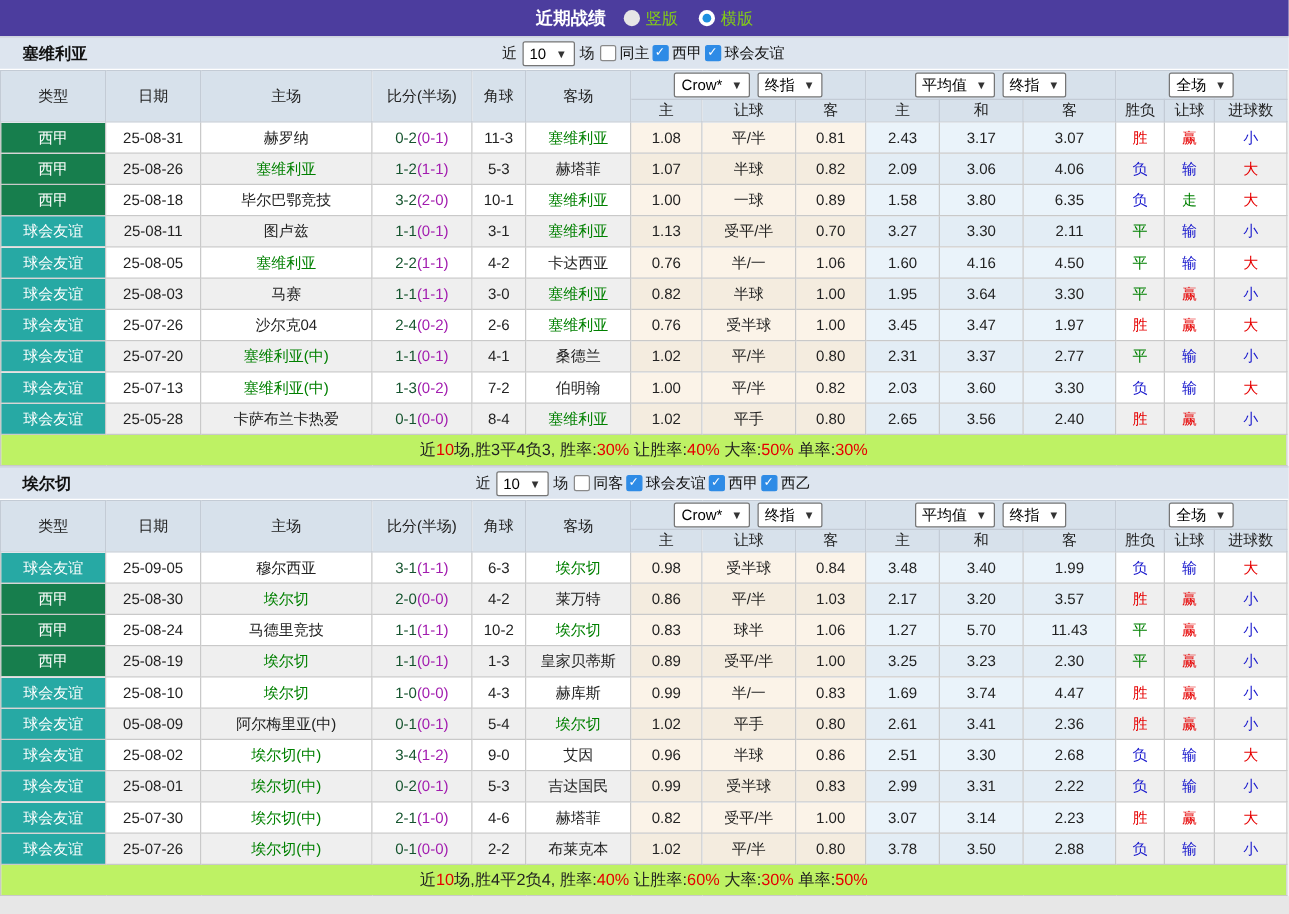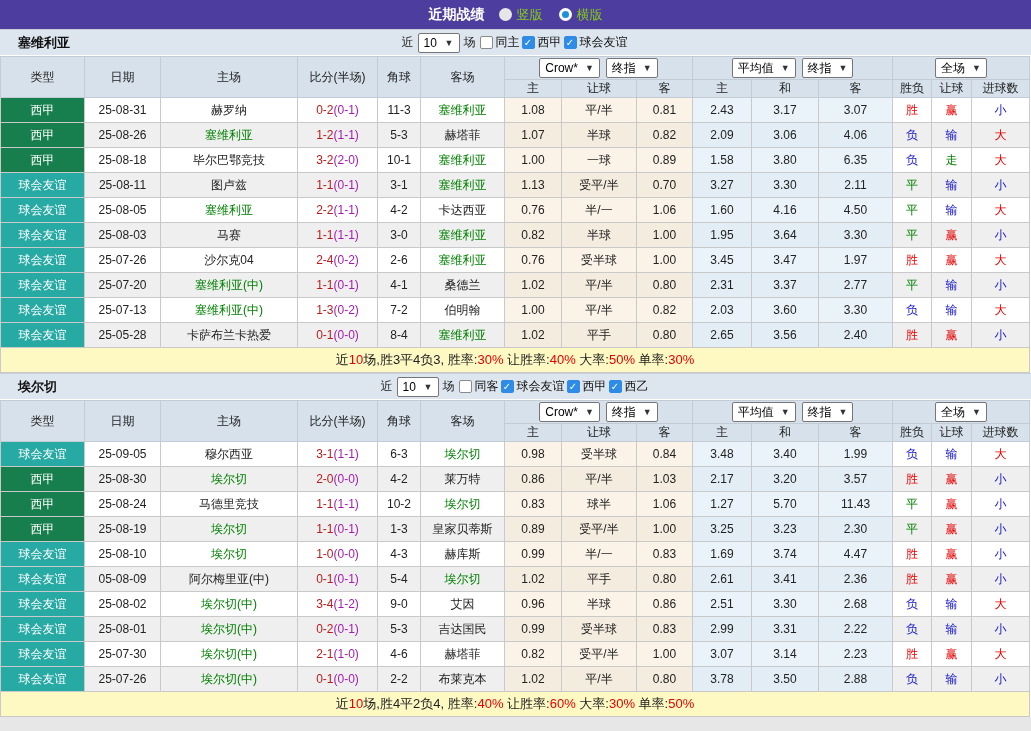--- a/index.html
+++ b/index.html
@@ -63,26 +63,26 @@
   tbody td { height:25px; }
   tbody tr:nth-child(even) td { background:#EFEFEF; }
   td.c-odds { background:#FBF3E8; }
   tbody tr:nth-child(even) td.c-odds { background:#F4ECDF; }
   td.c-avg { background:#EAF3FA; }
   tbody tr:nth-child(even) td.c-avg { background:#E3EDF5; }
   td.c-type { color:#fff; }
   td.t-league { background:#177E4D !important; }
   td.t-friendly { background:#27A9A4 !important; }
   td.c-team.focal { color:#008000; }
-  .sc-main { color:#b91c1c; }
+  .sc-main { color:#14532d; }
   .sc-half { color:#a21caf; }
   td.r-red { color:#E60000; }
   td.r-blue { color:#1414CC; }
   td.r-green { color:#008000; }
-  tfoot td { height:25px; background:#fef9c3; font-size:13px; color:#222; }
+  tfoot td { height:25px; background:#bef264; font-size:13px; color:#222; }
   tfoot .seg-red { color:#E60000; }
   .bottom-strip { height:4px; background:#E7E7E7; }
 </style>
 </head>
 <body>
 
 <div class="titlebar">
   <span class="main-title">近期战绩</span>
   <span class="radio-group">
       <label class="radio-item">

